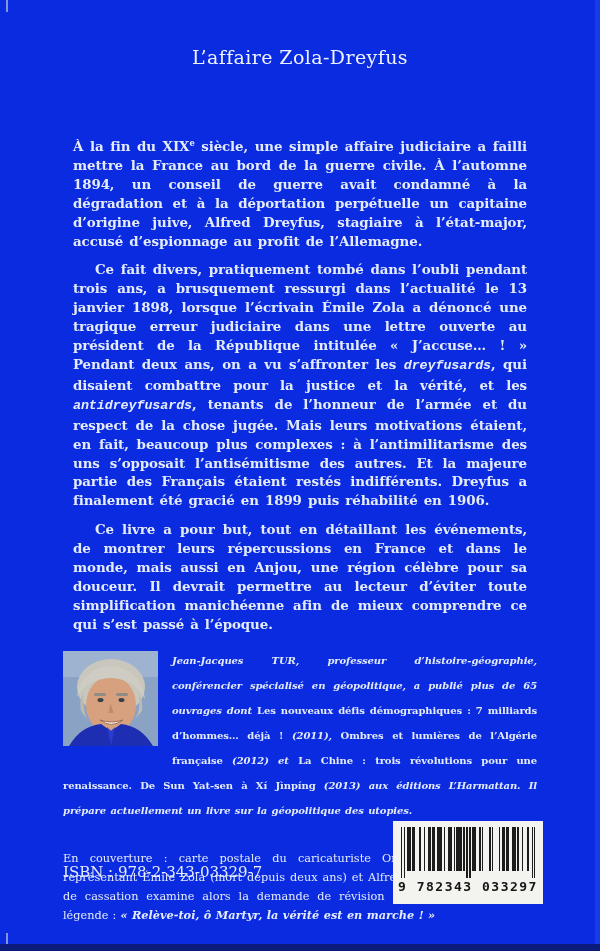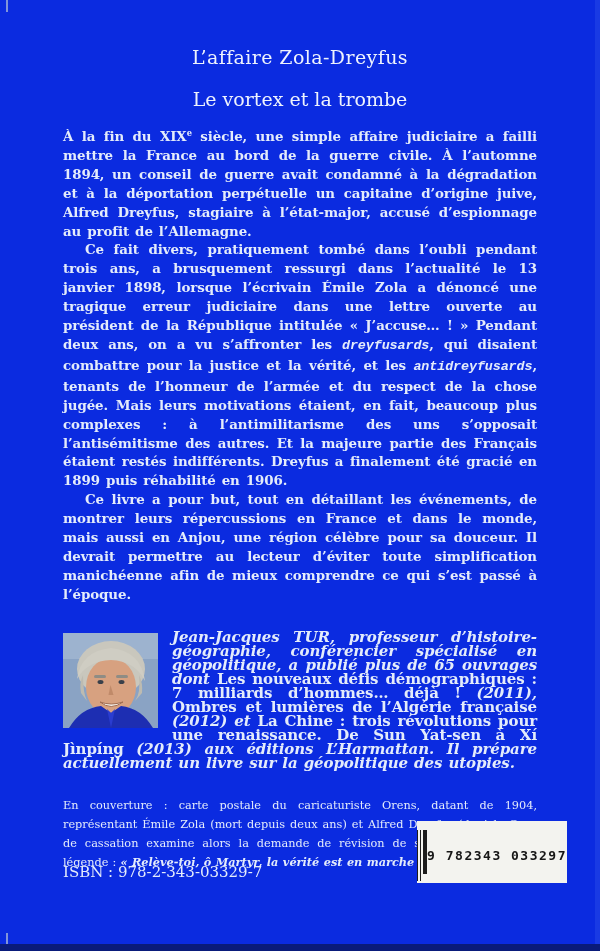--- a/index.html
+++ b/index.html
@@ -36,31 +36,31 @@
     color:var(--title-text);margin:0;
   }
 
   .content{
     position:absolute;top:127px;left:63px;width:474px;
   }
   .synopsis{
     font-size:13.4px;line-height:18.9px;font-weight:700;
     text-align:justify;word-spacing:1.5px;letter-spacing:-.1px;
   }
-  .synopsis p{margin:0;}
+  .synopsis p{margin:10px;}
   .synopsis p.indent{text-indent:22px;}
 
   .seg-i{font-style:italic;font-family:Liberation Mono, monospace;}
   .seg-r{font-style:normal;}
   .seg-bi{font-style:italic;font-weight:700;}
   .seg-sup{vertical-align:super;font-size:62%;line-height:0;}
 
   .bio{
-    margin-top:26px;
-    font-size:15px;line-height:14px;font-weight:700;font-style:italic;
+    margin-top:14px;
+    font-size:10px;line-height:25px;font-weight:700;font-style:italic;
     text-align:justify;word-spacing:1px;letter-spacing:-.1px;
   }
   .author-photo{
     float:left;width:95px;height:95px;margin:3px 14px 4px 0;
     display:block;
   }
   .bio-text{margin:0;}
 
   .cover-note{
     clear:both;margin-top:26px;
@@ -68,45 +68,44 @@
     text-align:justify;word-spacing:.5px;
   }
 
   .isbn-block{
     position:absolute;top:862px;left:63px;
     font-size:15px;line-height:21.5px;font-weight:400;color:var(--text);
   }
   .isbn-block div{white-space:nowrap;}
 
   .barcode-box{
-    position:absolute;top:821px;left:393px;width:150px;height:62px;
+    position:absolute;top:821px;left:393px;width:150px;height:83px;
     background:var(--barcode-bg);
-    display:flex;flex-direction:row;align-items:center;justify-content:flex-start;
-    padding-top:6px;box-sizing:border-box;margin-left:24px;
+    display:flex;flex-direction:column;align-items:center;justify-content:flex-start;
+    padding-top:6px;box-sizing:border-box;
   }
   #barcode-bars{display:block;}
   #barcode-bars rect{fill:var(--barcode-bars);}
   .barcode-number{
     margin-top:1px;
     font-family:"DejaVu Sans Mono","Liberation Mono",monospace;
     font-size:13px;font-weight:700;color:#161616;letter-spacing:1.5px;
     white-space:nowrap;
   }
 </style>
 </head>
 <body>
 
 <div class="page">
 
   <div class="tick tick-top"></div>
   <div class="tick tick-bottom"></div>
   <div class="edge-right"></div>
 
   <h1 class="book-title">L’affaire Zola-Dreyfus</h1>
-  <h2 class="book-subtitle">Le vortex et la trombe</h2>
 
   <div class="content">
 
     <div class="synopsis">
       <p><span>À la fin du XIX</span><span class="seg-sup">e</span><span> siècle, une simple affaire judiciaire a failli mettre la France au bord de la guerre civile. À l’automne 1894, un conseil de guerre avait condamné à la dégradation et à la déportation perpétuelle un capitaine d’origine juive, Alfred Dreyfus, stagiaire à l’état-major, accusé d’espionnage au profit de l’Allemagne.</span></p>
       <p class="indent"><span>Ce fait divers, pratiquement tombé dans l’oubli pendant trois ans, a brusquement ressurgi dans l’actualité le 13 janvier 1898, lorsque l’écrivain Émile Zola a dénoncé une tragique erreur judiciaire dans une lettre ouverte au président de la République intitulée « J’accuse… ! » Pendant deux ans, on a vu s’affronter les </span><span class="seg-i">dreyfusards</span><span>, qui disaient combattre pour la justice et la vérité, et les </span><span class="seg-i">antidreyfusards</span><span>, tenants de l’honneur de l’armée et du respect de la chose jugée. Mais leurs motivations étaient, en fait, beaucoup plus complexes : à l’antimilitarisme des uns s’opposait l’antisémitisme des autres. Et la majeure partie des Français étaient restés indifférents. Dreyfus a finalement été gracié en 1899 puis réhabilité en 1906.</span></p>
       <p class="indent"><span>Ce livre a pour but, tout en détaillant les événements, de montrer leurs répercussions en France et dans le monde, mais aussi en Anjou, une région célèbre pour sa douceur. Il devrait permettre au lecteur d’éviter toute simplification manichéenne afin de mieux comprendre ce qui s’est passé à l’époque.</span></p>
     </div>
 
     <div class="bio">

